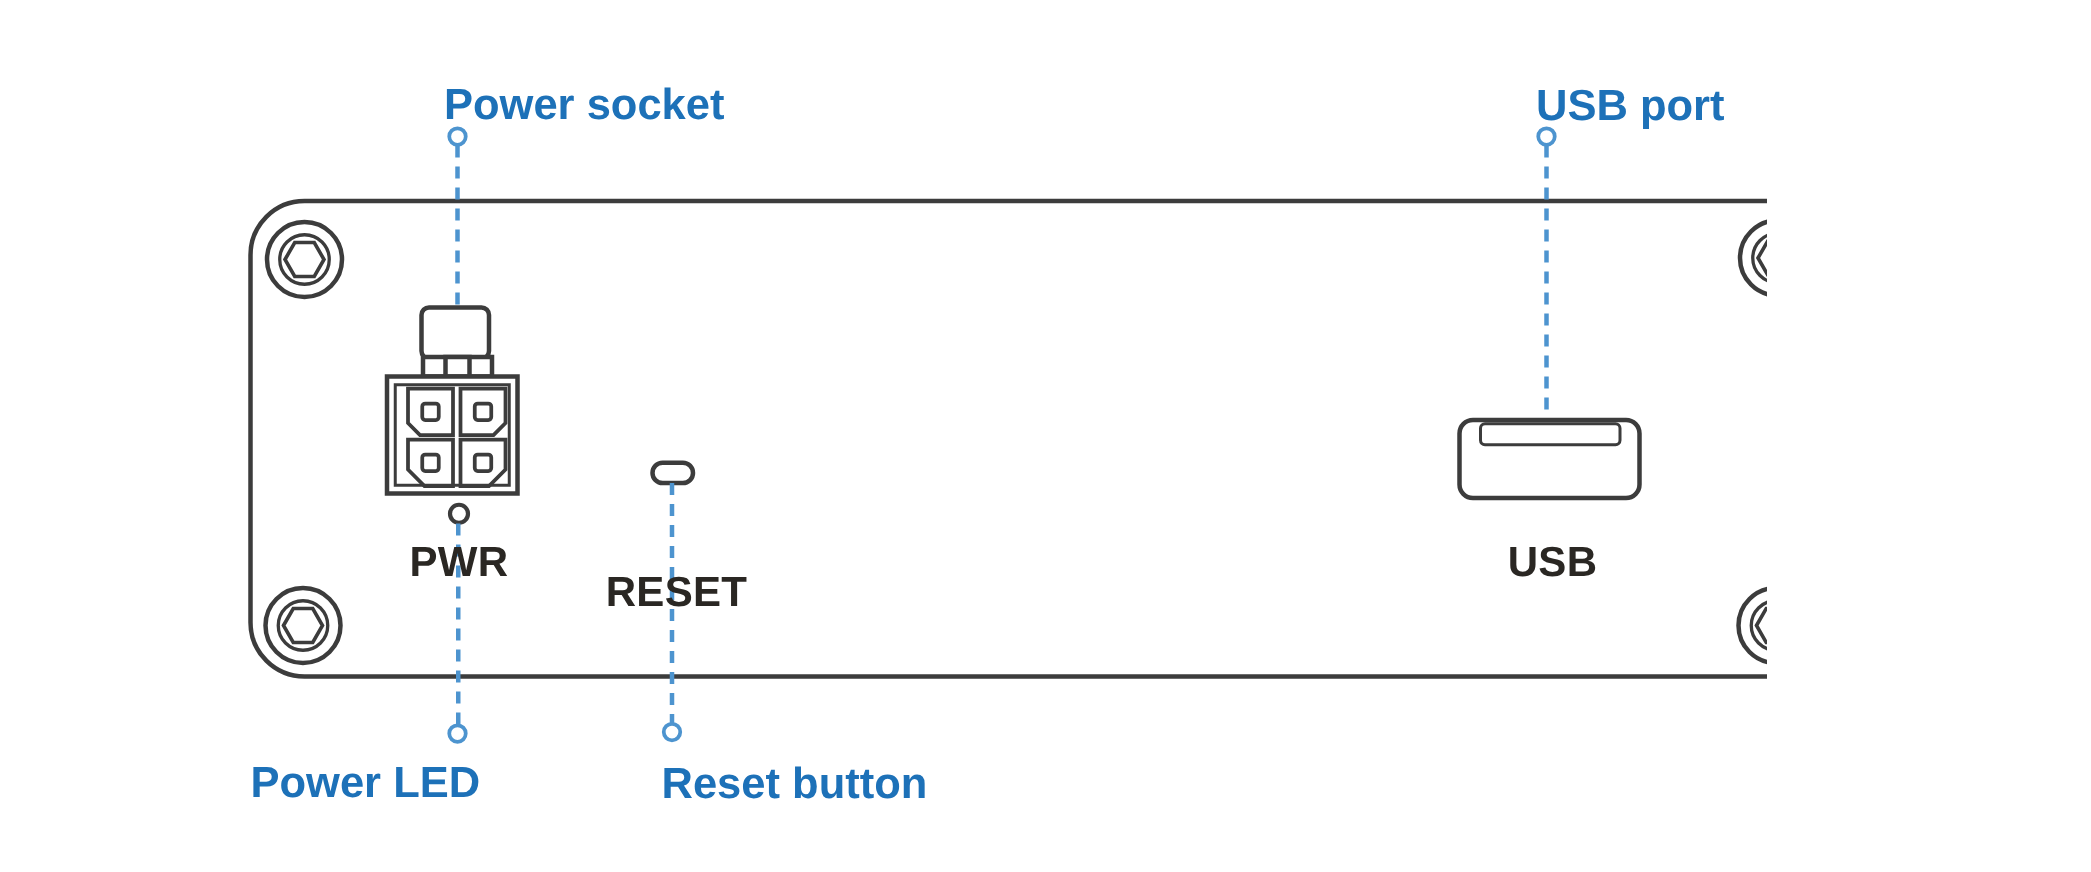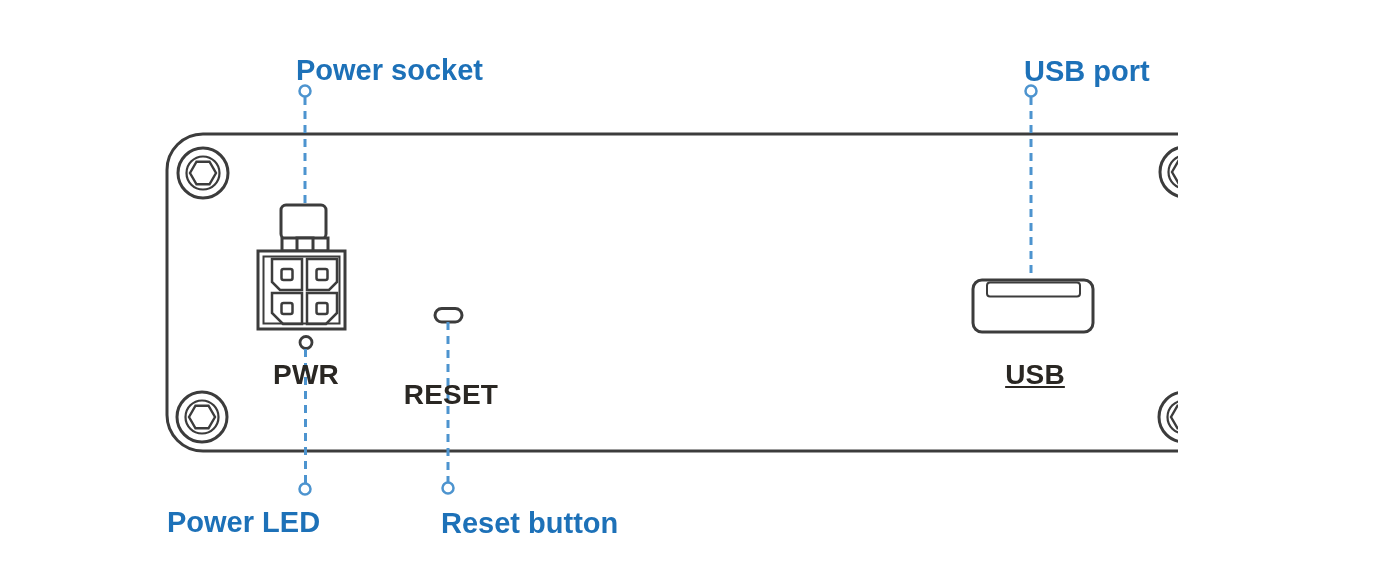--- a/index.html
+++ b/index.html
@@ -120,15 +120,15 @@
   <div class="label callout" style="left:1024px;top:56px;">USB port</div>
 
   <div class="label callout" style="left:441px;top:508px;">Reset button</div>
 
   <div class="label callout" style="left:167px;top:507px;">Power LED</div>
 
   <div class="label panel-label" style="left:306px;top:360px;">PWR</div>
 
   <div class="label panel-label" style="left:451px;top:360px;margin-top:20px;">RESET</div>
 
-  <div class="label panel-label" style="left:1035px;top:360px;text-decoration:underline;">USB</div>
+  <div class="label panel-label" style="left:1035px;top:360px;">USB</div>
 
 </div>
 
 </body></html>

